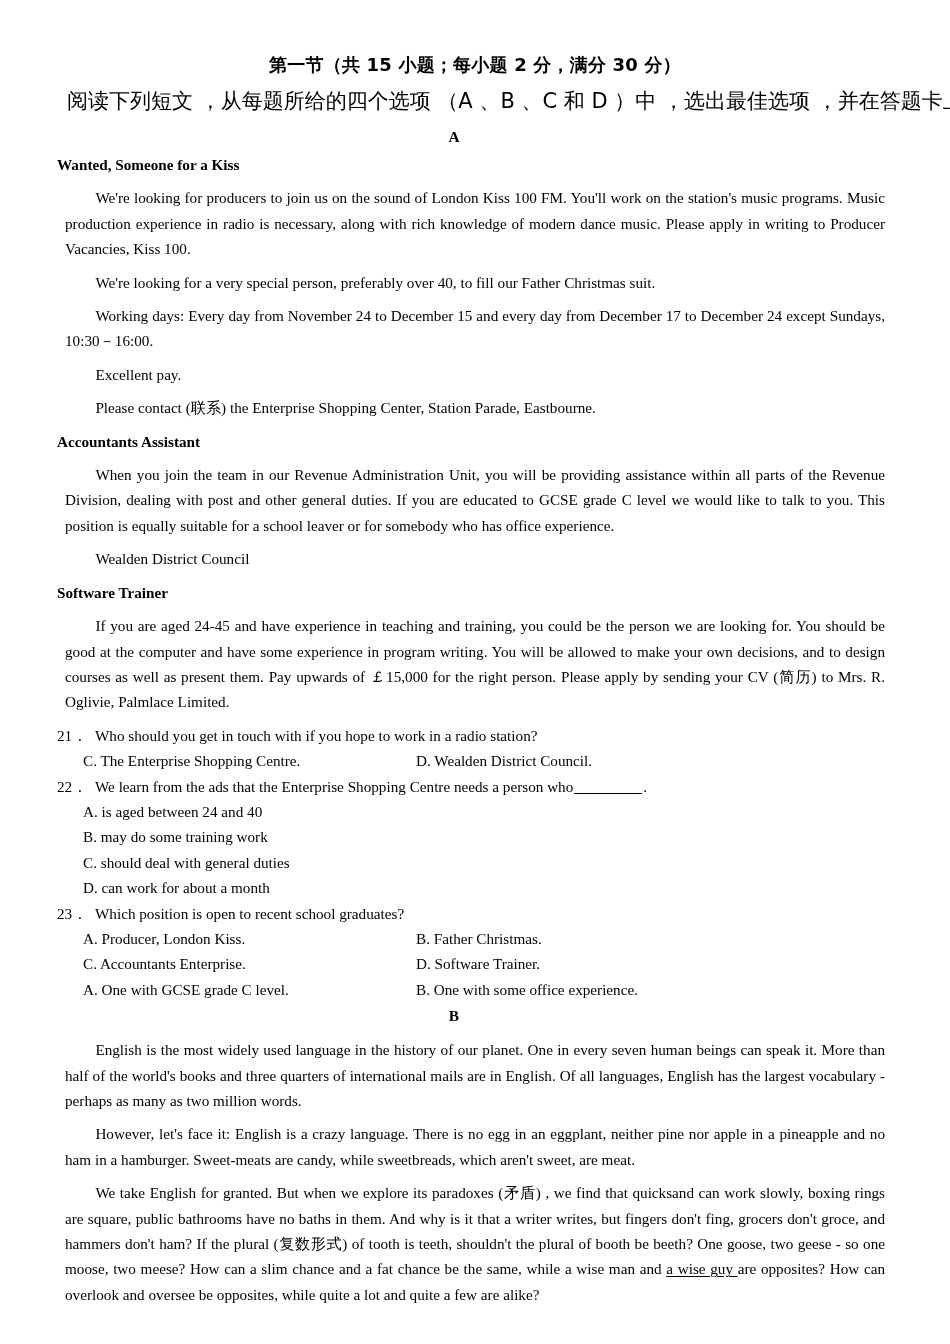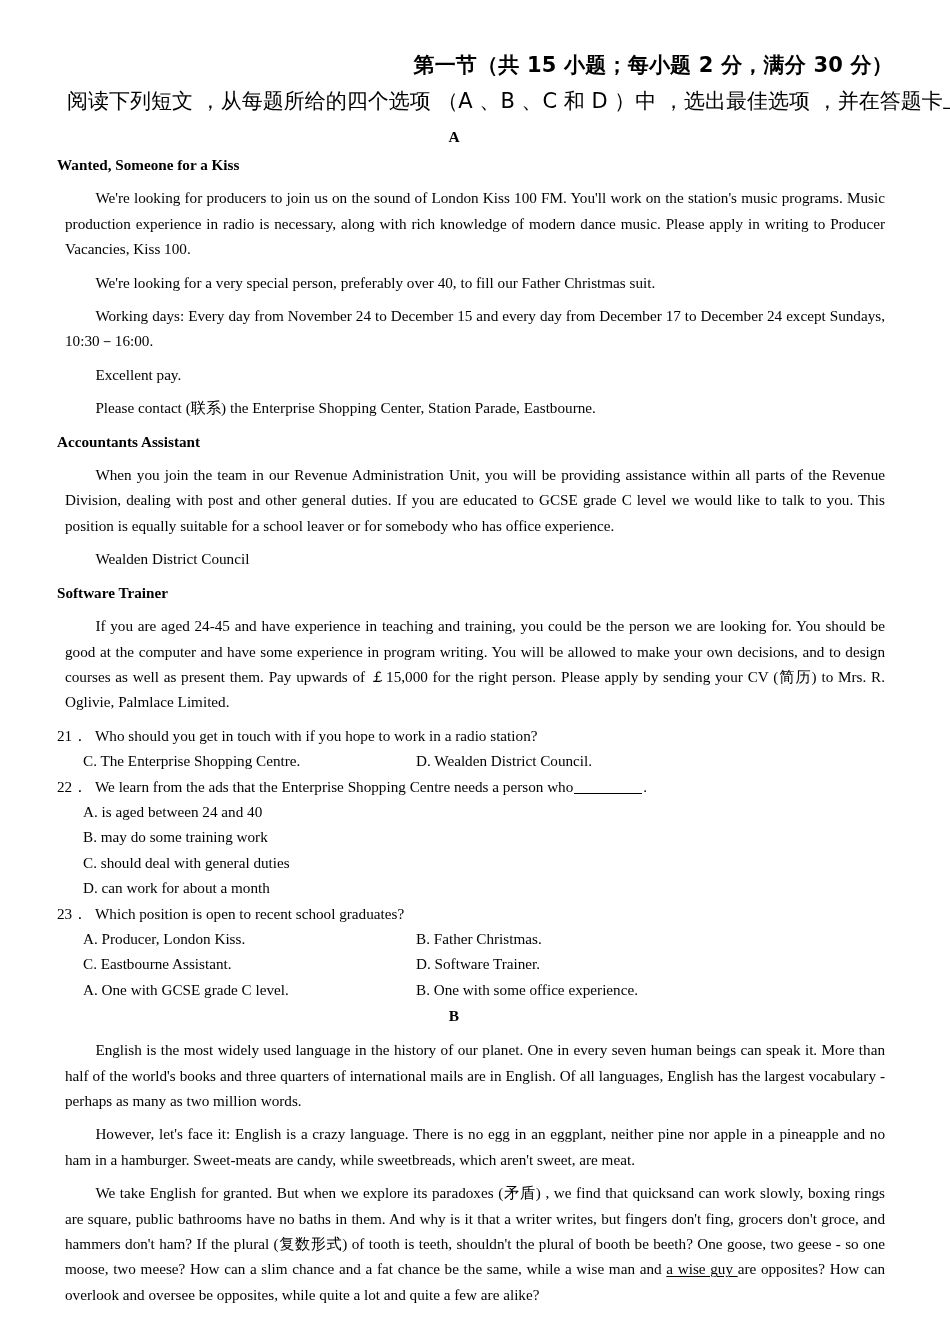--- a/index.html
+++ b/index.html
@@ -25,25 +25,25 @@
   .doc {
     width: 836px;
     font-size: 15.2px;
     line-height: 25.4px;
     text-align: justify;
     text-justify: inter-word;
   }
   
   .sec-title {
     font-weight: bold;
-    font-size: 21px;
+    font-size: 18px;
     line-height: 26px;
     letter-spacing: 0.2px;
     margin: 0 0 2px 0;
-    text-align: right;
+    text-align: center;
   }
   .sec-instr {
     font-size: 21px;
     line-height: 26px;
     margin: 10px;
     text-align: left;
     white-space: nowrap;
   }
   
   .passage-letter {
@@ -164,21 +164,21 @@
     </div>
 
     <div class="q">
       <span class="q-num">23．</span><span>Which position is open to recent school graduates?</span>
     </div>
     <div class="opts">
       <span class="opt-row">
         <span class="opt-a">A. Producer, London Kiss.</span><span class="opt-b">B. Father Christmas.</span>
       </span>
       <span class="opt-row">
-        <span class="opt-a">C. Eastbourne Assistant.</span><span class="opt-b">D. Software Trainer.</span>
+        <span class="opt-a">C. Accountants Enterprise.</span><span class="opt-b">D. Software Trainer.</span>
       </span>
     </div>
 
     <div class="opts">
       <span class="opt-row">
         <span class="opt-a">A. One with GCSE grade C level.</span><span class="opt-b">B. One with some office experience.</span>
       </span>
     </div>
 
     <div class="passage-letter">B</div>

